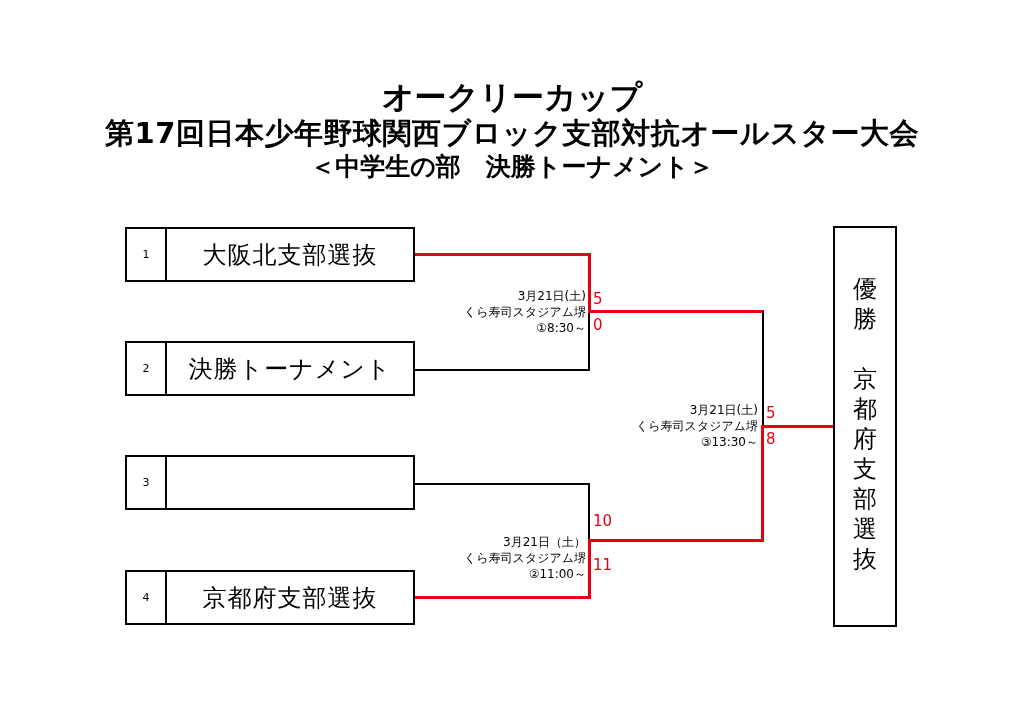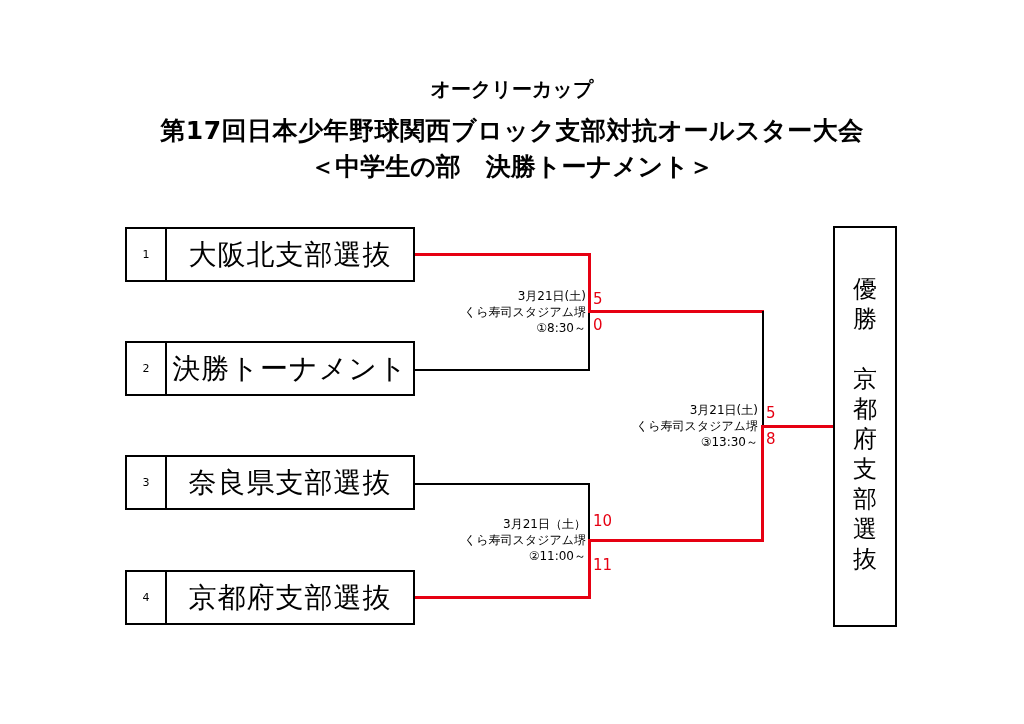--- a/index.html
+++ b/index.html
@@ -1,24 +1,24 @@
 <!DOCTYPE html>
 <html><head>
 <meta charset="utf-8">
 <style>
   html, body { margin:0; padding:0; background:#fff; }
   body { width:1024px; height:724px; position:relative; overflow:hidden;
          font-family:"DejaVu Sans", "Liberation Sans", sans-serif; color:#000; }
   .title { position:absolute; left:0; width:1024px; text-align:center; font-weight:bold; }
-  .t1 { top:76px; font-size:20px; }
-  .t2 { top:114px; font-size:25px; letter-spacing:0.5px; }
+  .t1 { top:76px; font-size:32px; }
+  .t2 { top:114px; font-size:29px; letter-spacing:0.5px; }
   .t3 { top:150px; font-size:25px; }
   .team { position:absolute; left:125px; width:290px; height:55px; border:2px solid #000; box-sizing:border-box; display:flex; }
   .team .num { width:38px; border-right:2px solid #000; display:flex; align-items:center; justify-content:center; font-size:11px; }
-  .team .name { flex:1; display:flex; align-items:center; justify-content:center; font-size:28px; letter-spacing:1px;border-radius:20px; }
+  .team .name { flex:1; display:flex; align-items:center; justify-content:center; font-size:24px; letter-spacing:1px;border-radius:20px; }
   .champ { position:absolute; left:833px; top:226px; width:64px; height:401px; border:2px solid #000; box-sizing:border-box;
            display:flex; flex-direction:column; align-items:center; padding-top:46px; font-size:24px; line-height:30px; }
   .champ span { display:block; }
   .line { position:absolute; }
   .blk { background:#000; }
   .red { background:#e60012; }
   .info { position:absolute; text-align:right; font-size:12px; line-height:16px; width:180px; }
   .score { position:absolute; color:#e60012; font-size:15px; line-height:17px; }
 </style>
 </head>
@@ -31,21 +31,20 @@
 <div class="team" style="top:227px">
   <div class="num">1</div>
   <div class="name">大阪北支部選抜</div>
 </div>
 <div class="team" style="top:341px">
   <div class="num">2</div>
   <div class="name">決勝トーナメント</div>
 </div>
 <div class="team" style="top:455px">
   <div class="num">3</div>
-  <div class="name">奈良県支部選抜</div>
 </div>
 <div class="team" style="top:570px">
   <div class="num">4</div>
   <div class="name">京都府支部選抜</div>
 </div>
 
 <div class="line red" style="left:415px; top:253px; width:176px; height:3px;"></div>
 <div class="line red" style="left:588px; top:253px; width:3px; height:60px;"></div>
 <div class="line blk" style="left:415px; top:369px; width:175px; height:2px;"></div>
 <div class="line blk" style="left:588px; top:311px; width:2px; height:60px;"></div>
@@ -62,21 +61,21 @@
 <div class="line red" style="left:761px; top:425px; width:72px; height:3px;"></div>
 
 <div class="info" style="left:406px; top:288px;">
   <div>3月21日(土)</div>
   <div>くら寿司スタジアム堺</div>
   <div>①8:30～</div>
 </div>
 <div class="score" style="left:593px; top:291px;">5</div>
 <div class="score" style="left:593px; top:317px;">0</div>
 
-<div class="info" style="left:406px; top:516px;">
+<div class="info" style="left:406px; top:534px;">
   <div>3月21日（土）</div>
   <div>くら寿司スタジアム堺</div>
   <div>②11:00～</div>
 </div>
 <div class="score" style="left:593px; top:513px;">10</div>
 <div class="score" style="left:593px; top:557px;">11</div>
 
 <div class="info" style="left:578px; top:402px;">
   <div>3月21日(土)</div>
   <div>くら寿司スタジアム堺</div>

